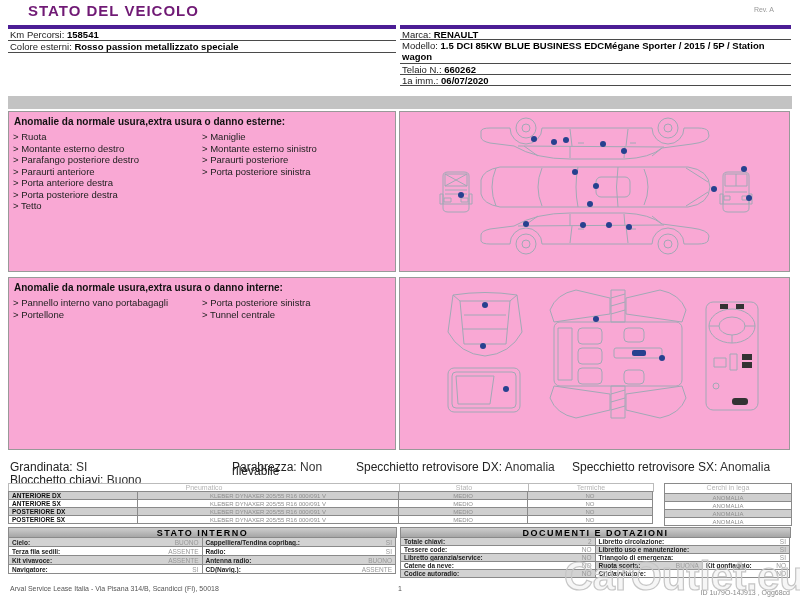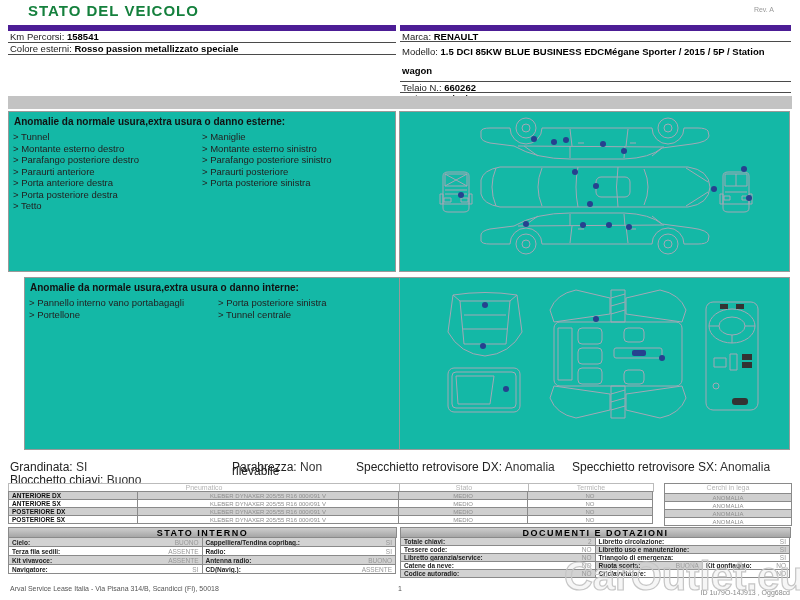--- a/index.html
+++ b/index.html
@@ -1,37 +1,37 @@
 <!DOCTYPE html>
 <html><head>
 <meta charset="utf-8">
 <style>
   *{box-sizing:border-box;margin:0;padding:0}
   html,body{margin:0;background:#fff}
   .page{position:relative;width:800px;height:600px;background:#fff;overflow:hidden;
         font-family:"Liberation Sans",sans-serif;color:#111}
 
-  .title{position:absolute;left:28px;top:2px;font-size:15px;font-weight:bold;color:#15803d;letter-spacing:1px}
+  .title{position:absolute;left:28px;top:2px;font-size:15px;font-weight:bold;color:#701a75;letter-spacing:1px}
   .rev{position:absolute;right:26px;top:6px;font-size:7px;color:#999}
 
-  .info{position:absolute;top:25px;border-top:6px solid #4c1d95}
+  .info{position:absolute;top:25px;border-top:4px solid #4c1d95}
   .info-left{left:8px;width:388px}
   .info-right{left:400px;width:391px}
   .irow{border-bottom:1px solid #4a4a4a;font-size:9.5px;line-height:12px;height:12px;padding-left:2px;white-space:nowrap;overflow:hidden}
   .info-right .irow{height:11px;line-height:11px}
-  .info-right .irow.tall{height:auto;min-height:22px;line-height:19px;white-space:normal;padding:0 0 1px 2px}
+  .info-right .irow.tall{height:auto;min-height:22px;line-height:11px;white-space:normal;padding:0 0 1px 2px}
   .lbl{color:#222}
   .val{font-weight:bold;color:#000}
 
   .bar{position:absolute;left:8px;top:96px;width:784px;height:13px;background:#c3c3c3}
 
-  .box{position:absolute;border:1px solid #999;background:#14b8a6}
+  .box{position:absolute;border:1px solid #999;background:#f9a8d4}
   .ext-text{left:8px;top:111px;width:388px;height:161px}
   .ext-diag{left:399px;top:111px;width:391px;height:161px}
-  .int-text{left:24px;top:277px;width:388px;height:173px}
+  .int-text{left:8px;top:277px;width:388px;height:173px}
   .int-diag{left:399px;top:277px;width:391px;height:173px}
   .box svg{display:block;width:100%;height:100%}
 
   .anom-title{font-size:10px;font-weight:bold;color:#111;padding:4px 5px}
   .anom-cols{display:flex;padding:0 4px;font-size:9.5px;color:#222}
   .anom-col{width:50%}
   .an-item{line-height:11.5px}
   .an-item::before{content:"> "}
 
   .chk{position:absolute;font-size:12px;color:#222;white-space:nowrap}
@@ -102,32 +102,31 @@
     <div class="irow"><span class="lbl">Telaio N.:</span> <span class="val">660262</span></div>
     <div class="irow"><span class="lbl">1a imm.:</span> <span class="val">06/07/2020</span></div>
   </div>
 
   <div class="bar"></div>
 
   <div class="box ext-text">
     <div class="anom-title">Anomalie da normale usura,extra usura o danno esterne:</div>
     <div class="anom-cols">
       <div class="anom-col">
-        <div class="an-item">Tunnel</div>
+        <div class="an-item">Ruota</div>
         <div class="an-item">Montante esterno destro</div>
         <div class="an-item">Parafango posteriore destro</div>
         <div class="an-item">Paraurti anteriore</div>
         <div class="an-item">Porta anteriore destra</div>
         <div class="an-item">Porta posteriore destra</div>
         <div class="an-item">Tetto</div>
       </div>
       <div class="anom-col">
         <div class="an-item">Maniglie</div>
         <div class="an-item">Montante esterno sinistro</div>
-        <div class="an-item">Parafango posteriore sinistro</div>
         <div class="an-item">Paraurti posteriore</div>
         <div class="an-item">Porta posteriore sinistra</div>
       </div>
     </div>
   </div>
 
   <div class="box ext-diag">
     <svg viewBox="0 0 389 159">
       <g stroke="#a2a8b6" fill="none" stroke-width="1" stroke-linejoin="round">
 

